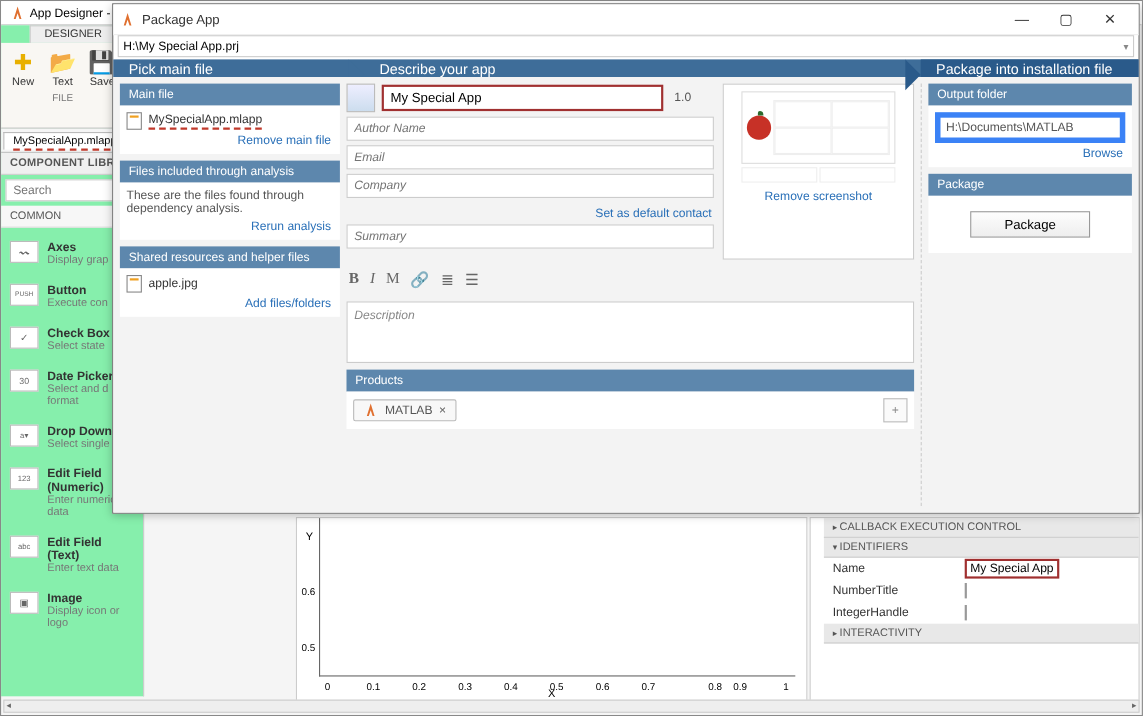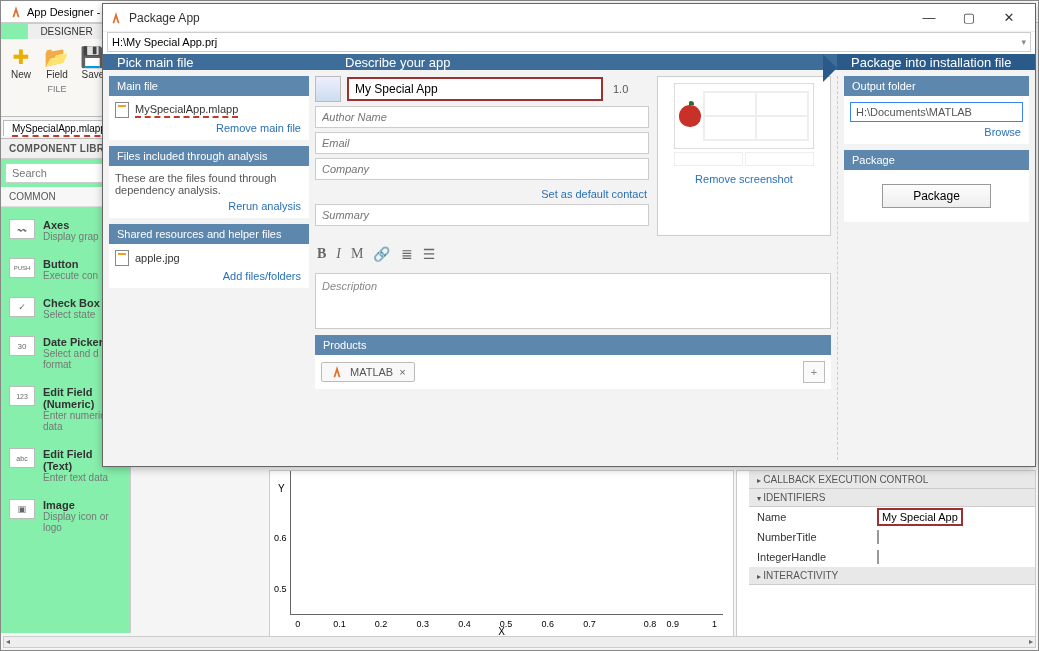--- a/index.html
+++ b/index.html
@@ -93,21 +93,21 @@
 .mini-plot { flex: 1; height: 50px; border: 1px solid #eee; display: grid; grid-template-columns: 1fr 1fr; grid-template-rows: 1fr 1fr; font-size: 5px; color: #aaa; }
 .mini-plot div { border: 0.5px solid #eee; }
 .prod-section .section-body { display: flex; gap: 6px; align-items: center; }
 .chip { border: 1px solid #bbb; background: #f8f8f8; padding: 2px 8px; font-size: 11px; display: flex; align-items: center; gap: 6px; border-radius: 2px; }
 .chip .x { color: #666; cursor: pointer; }
 .add-sq { margin-left: auto; width: 22px; height: 22px; border: 1px solid #bbb; display: flex; align-items: center; justify-content: center; color: #888; cursor: pointer; background: #fafafa; }
 .rte-bar { display: flex; gap: 10px; font-size: 14px; color: #666; padding: 4px 2px; }
 .rte-bar span { cursor: pointer; font-family: Georgia, serif; }
 .desc-box { border: 1px solid #ccc; background: #fff; height: 56px; padding: 6px; font-size: 11px; color: #888; font-style: italic; }
 
-.out-input { border: 1px solid #3b82f6; padding: 3px 5px; font-size: 11px; background: #fff; }
+.out-input { border: 5px solid #3b82f6; padding: 3px 5px; font-size: 11px; background: #fff; }
 .pkg-btn { display: block; margin: 0 auto; padding: 4px 30px; border: 1px solid #999; background: linear-gradient(#fdfdfd,#eee); font-size: 12px; cursor: pointer; }
 
 .mlicon-svg { width: 14px; height: 14px; }
 .doc-icon { width: 14px; height: 16px; border: 1px solid #888; background: #fff; position: relative; }
 .doc-icon::after { content: ""; position: absolute; top: 2px; left: 2px; right: 2px; height: 2px; background: #f0a020; }
 
 </style>
 </head>
 <body>
 
@@ -125,21 +125,21 @@
       </div>
     <div class="bg-toolbar">
       <div class="tool-group">
         <div class="tool-row">
           <div class="tool-btn">
               <span class="glyph" style="color:#e8b000">✚</span>
               <span>New</span>
             </div>
           <div class="tool-btn">
               <span class="glyph" style="color:#d9a400">📂</span>
-              <span>Field</span>
+              <span>Text</span>
             </div>
           <div class="tool-btn">
               <span class="glyph" style="color:#555">💾</span>
               <span>Save</span>
             </div>
         </div>
         <div class="file-label">FILE</div>
       </div>
     </div>
     <div class="file-tab-bar">
@@ -173,20 +173,27 @@
             <span class="comp-title">Check Box</span>
             <span class="comp-sub">Select state</span>
           </div>
         </div>
       <div class="comp-item">
           <div class="comp-icon" style="font-size:8px">30</div>
           <div class="comp-text">
             <span class="comp-title">Date Picker</span>
             <span class="comp-sub">Select and d
 format</span>
+          </div>
+        </div>
+      <div class="comp-item">
+          <div class="comp-icon" style="font-size:7px">a▾</div>
+          <div class="comp-text">
+            <span class="comp-title">Drop Down</span>
+            <span class="comp-sub">Select single</span>
           </div>
         </div>
       <div class="comp-item">
           <div class="comp-icon" style="font-size:7px">123</div>
           <div class="comp-text">
             <span class="comp-title">Edit Field (Numeric)</span>
             <span class="comp-sub">Enter numeric data</span>
           </div>
         </div>
       <div class="comp-item">

